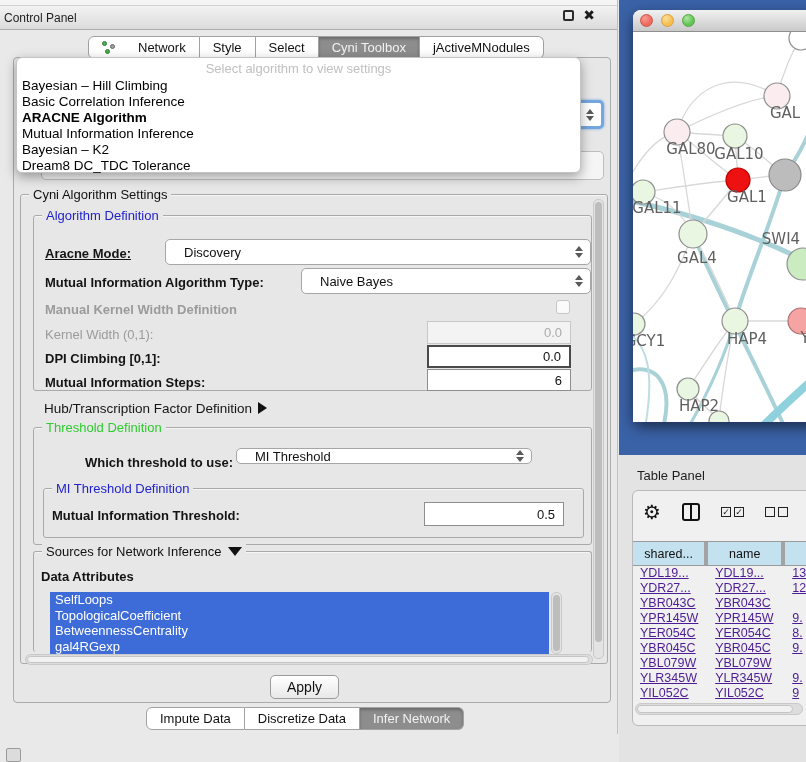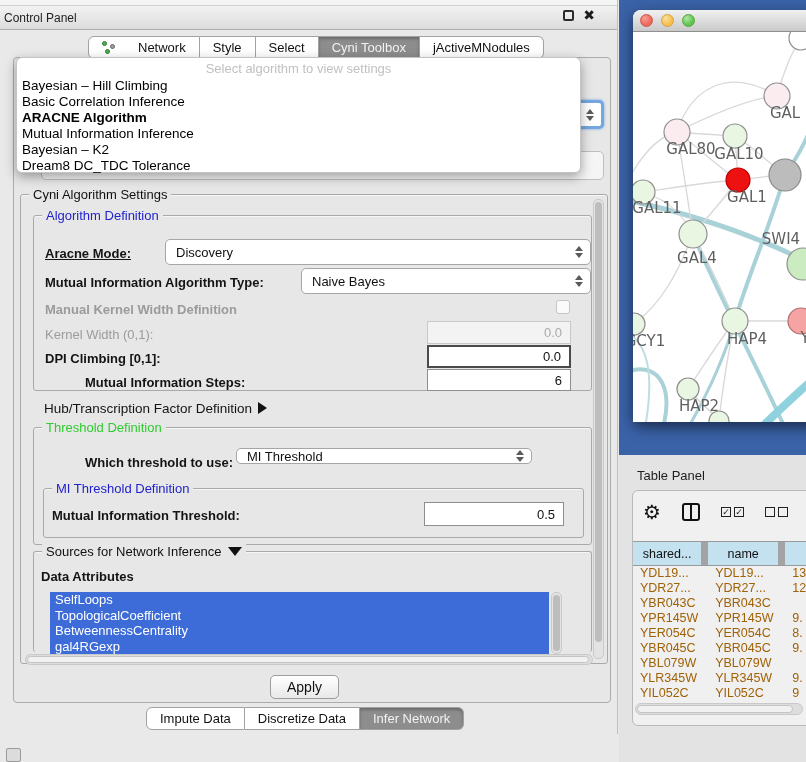--- a/index.html
+++ b/index.html
@@ -27,21 +27,21 @@
   .net-glyph { width:14px; height:14px; position:relative; }
   .net-glyph i { position:absolute; width:5px; height:5px; border-radius:50%; background:#4CAF50; border:1px solid #2E7D32; }
   .net-glyph i:nth-child(1){ left:0; top:0; }
   .net-glyph i:nth-child(2){ left:8px; top:3px; background:#9E9E9E; border-color:#666; }
   .net-glyph i:nth-child(3){ left:3px; top:8px; }
 
   
   .tab-content { position:absolute; left:13px; top:57px; width:598px; height:646px; background:#E7E7E7; border:1px solid #ABABAB; border-radius:4px; }
 
   
-  .combo { position:absolute; background:#FFF; border:1px solid #A6A6A6; border-radius:5px; display:flex; align-items:center; font-size:13px; color:#111; padding-left:10px; }
+  .combo { position:absolute; background:#FFF; border:1px solid #A6A6A6; border-radius:5px; display:flex; align-items:center; font-size:13px; color:#111; padding-left:18px; }
   .combo .spin { position:absolute; right:7px; top:0; bottom:0; display:flex; flex-direction:column; justify-content:center; gap:2px; }
   .combo .spin b { width:0; height:0; border-left:4px solid transparent; border-right:4px solid transparent; }
   .combo .spin b.up { border-bottom:5px solid #5A5A5A; }
   .combo .spin b.dn { border-top:5px solid #5A5A5A; }
   .combo.disabled { background:#F5F5F5; color:#A8A8A8; border-color:#BEBEBE; }
   .combo.focusring { border:3px solid #74A7E0; box-shadow:0 0 3px #74A7E0; }
   .tfield { position:absolute; background:#FFF; border:1px solid #8E8E8E; font-size:13px; color:#111; display:flex; align-items:center; justify-content:flex-end; padding-right:8px; }
   .tfield.disabled { background:#F3F3F3; border-color:#C8C8C8; color:#ABABAB; }
   .tfield.strong { border:2px solid #4A4A4A; }
 
@@ -88,23 +88,23 @@
   .tp-title { font-size:13px; color:#1E1E1E; padding:13px 0 0 18px; }
   .tp-surface { position:absolute; left:13px; top:35px; width:190px; height:236px; background:#F0F0F0; border:1px solid #B9B9B9; border-radius:6px; }
   .tp-toolbar { position:absolute; left:10px; top:12px; display:flex; align-items:center; gap:21px; }
   .gear-icon { font-size:20px; color:#111; line-height:18px; }
   .columns-icon { width:18px; height:18px; border:2px solid #111; border-radius:3px; position:relative; }
   .columns-icon::after { content:""; position:absolute; left:6px; top:0; bottom:0; width:2px; background:#111; }
   .pair { display:flex; gap:3px; }
   .cb-sm { width:10px; height:10px; border:1.5px solid #222; font-size:9px; line-height:9px; color:#222; text-align:center; }
   .tp-table { position:absolute; left:0; top:50px; width:190px; }
   .tp-hrow { display:flex; height:25px; background:#C3E1EF; border-top:1px solid #9A9A9A; border-bottom:1px solid #9A9A9A; }
-  .tp-hcell { font-size:12.5px; color:#111; display:flex; align-items:center; justify-content:center; border-right:7px solid #a3a3a3; }
+  .tp-hcell { font-size:12.5px; color:#111; display:flex; align-items:center; justify-content:center; border-right:4px solid #a3a3a3; }
   .tp-row { display:flex; height:15px; }
-  .tp-cell { font-size:12.5px; color:#a16207; padding-left:7px; white-space:nowrap; overflow:hidden; }
+  .tp-cell { font-size:12.5px; color:#4c1d95; padding-left:7px; white-space:nowrap; overflow:hidden;text-decoration:underline; }
   .c1 { width:80px; } .c2 { width:82px; } .c3 { width:40px; }
 
   .mini-square { position:absolute; left:6px; top:748px; width:15px; height:14px; background:#DCDCDC; border:1px solid #9A9A9A; border-radius:2px; }
 
   svg text { font-family:"DejaVu Sans","Liberation Sans",sans-serif; }
 </style>
 </head>
 <body>
 
 <div id="stage">
@@ -188,21 +188,21 @@
           <span class="lbl dim plain" style="left:11px; top:111px;">Kernel Width (0,1):</span>
           <div class="tfield disabled" style="left:393px; top:105px; width:144px; height:23px;">
             <span>0.0</span>
           </div>
 
           <span class="lbl" style="left:11px; top:135px;">DPI Climbing [0,1]:</span>
           <div class="tfield strong" style="left:393px; top:129px; width:144px; height:23px;">
             <span>0.0</span>
           </div>
 
-          <span class="lbl" style="left:11px; top:159px;margin-left:40px;">Mutual Information Steps:</span>
+          <span class="lbl" style="left:11px; top:159px;">Mutual Information Steps:</span>
           <div class="tfield" style="left:393px; top:153px; width:144px; height:22px;">
             <span>6</span>
           </div>
         </div>
 
         <span class="lbl plain" style="left:23px; top:206px; font-size:13.5px;">
           <span>Hub/Transcription Factor Definition</span><span class="tri-right"></span>
         </span>
 
         <div class="fs" style="left:12px; top:232px; width:559px; height:118px;">

